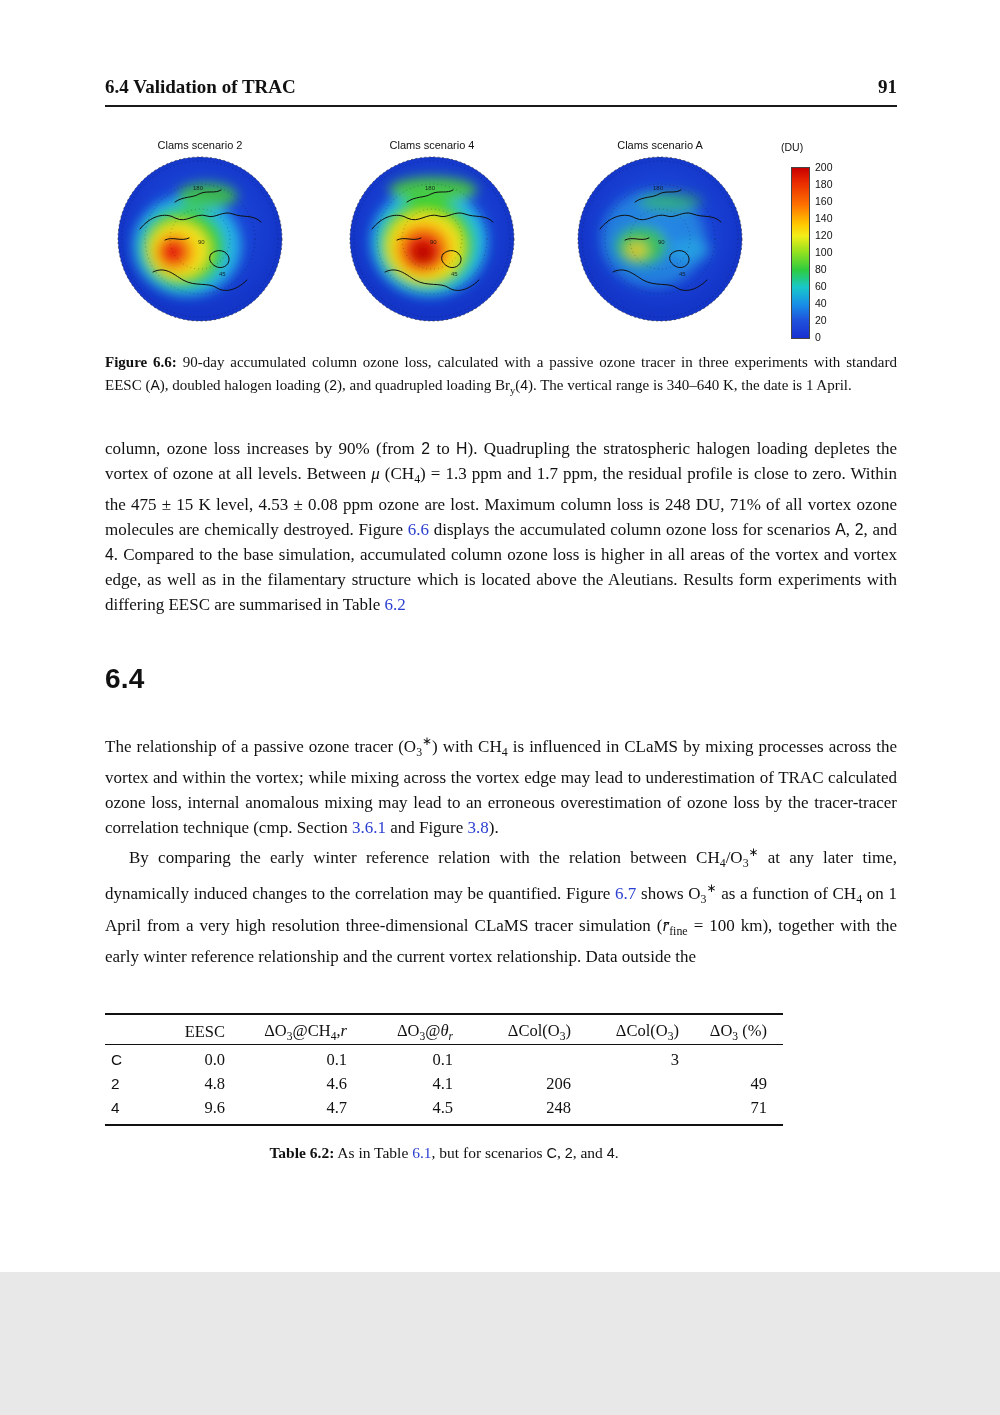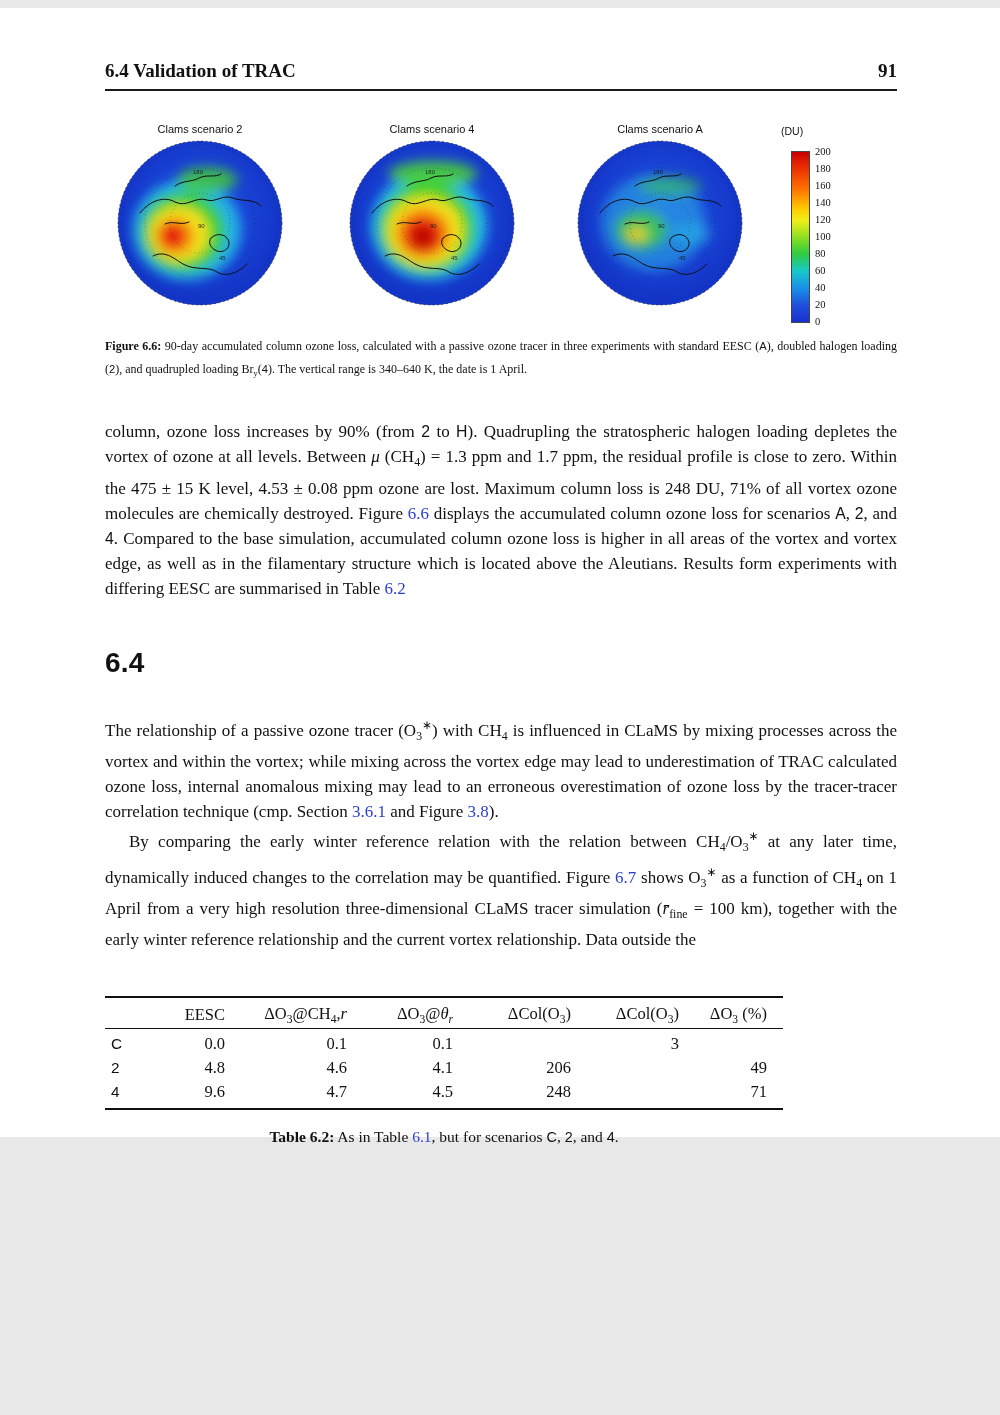--- a/index.html
+++ b/index.html
@@ -1,19 +1,19 @@
 <!DOCTYPE html>
 <html><head>
 <meta charset="utf-8">
 <style>
   html,body { margin:0; padding:0; background:#e8e8e8; }
   .page {
-    position:relative; width:1000px; height:1129px; margin:8px auto;
+    position:relative; width:1000px; height:1272px; margin:0 auto;
     background:#ffffff; box-sizing:border-box;
-    padding:52px 103px 0 105px;
+    padding:76px 103px 0 105px;
     font-family:"Liberation Serif", serif; font-size:17px; color:#111;
   }
   
   .runhead {
     display:flex; justify-content:space-between; align-items:flex-end;
     font-weight:bold; font-size:19px;
     border-bottom:2px solid #1a1a1a; padding-bottom:7px;
   }
   
   .figure { position:relative; height:202px; margin-top:32px; }
@@ -28,23 +28,23 @@
   .cb-unit { font-family:"Liberation Sans", sans-serif; font-size:10.5px; }
   .cb-bar {
     position:absolute; top:26px; left:10px; width:17px; height:170px;
     border:1px solid #444;
     background:linear-gradient(to bottom,
       #c80000 0%, #e82800 8%, #ff7300 22%, #ffc800 33%, #f2ee18 40%,
       #8fe020 50%, #2ecc40 60%, #18c8c8 70%, #1890e8 80%, #1f50dc 90%, #1830d0 100%);
   }
   .cb-ticks { position:absolute; top:26px; left:34px; height:170px; width:40px; }
   .cb-tick { position:absolute; left:0; transform:translateY(-50%);
-    font-family:Liberation Serif, serif; font-size:10.5px; color:#111; }
-  
-  .fig-caption { margin-top:10px; font-size:12px; line-height:23px; text-align:justify; }
+    font-family:Liberation Sans, sans-serif; font-size:10.5px; color:#111; }
+  
+  .fig-caption { margin-top:10px; font-size:15px; line-height:23px; text-align:justify; }
   .body-par { margin:0; margin-top:34px; line-height:25px; text-align:justify; }
   .body-par + .body-par { margin-top:0; }
   .indent { text-indent:24px; }
   .section-heading {
     display:flex; gap:18px; align-items:baseline;
     margin-top:46px; margin-bottom:10px;
     font-family:"Liberation Sans", sans-serif; font-weight:bold; font-size:28px;
     letter-spacing:.2px;
   }
   

